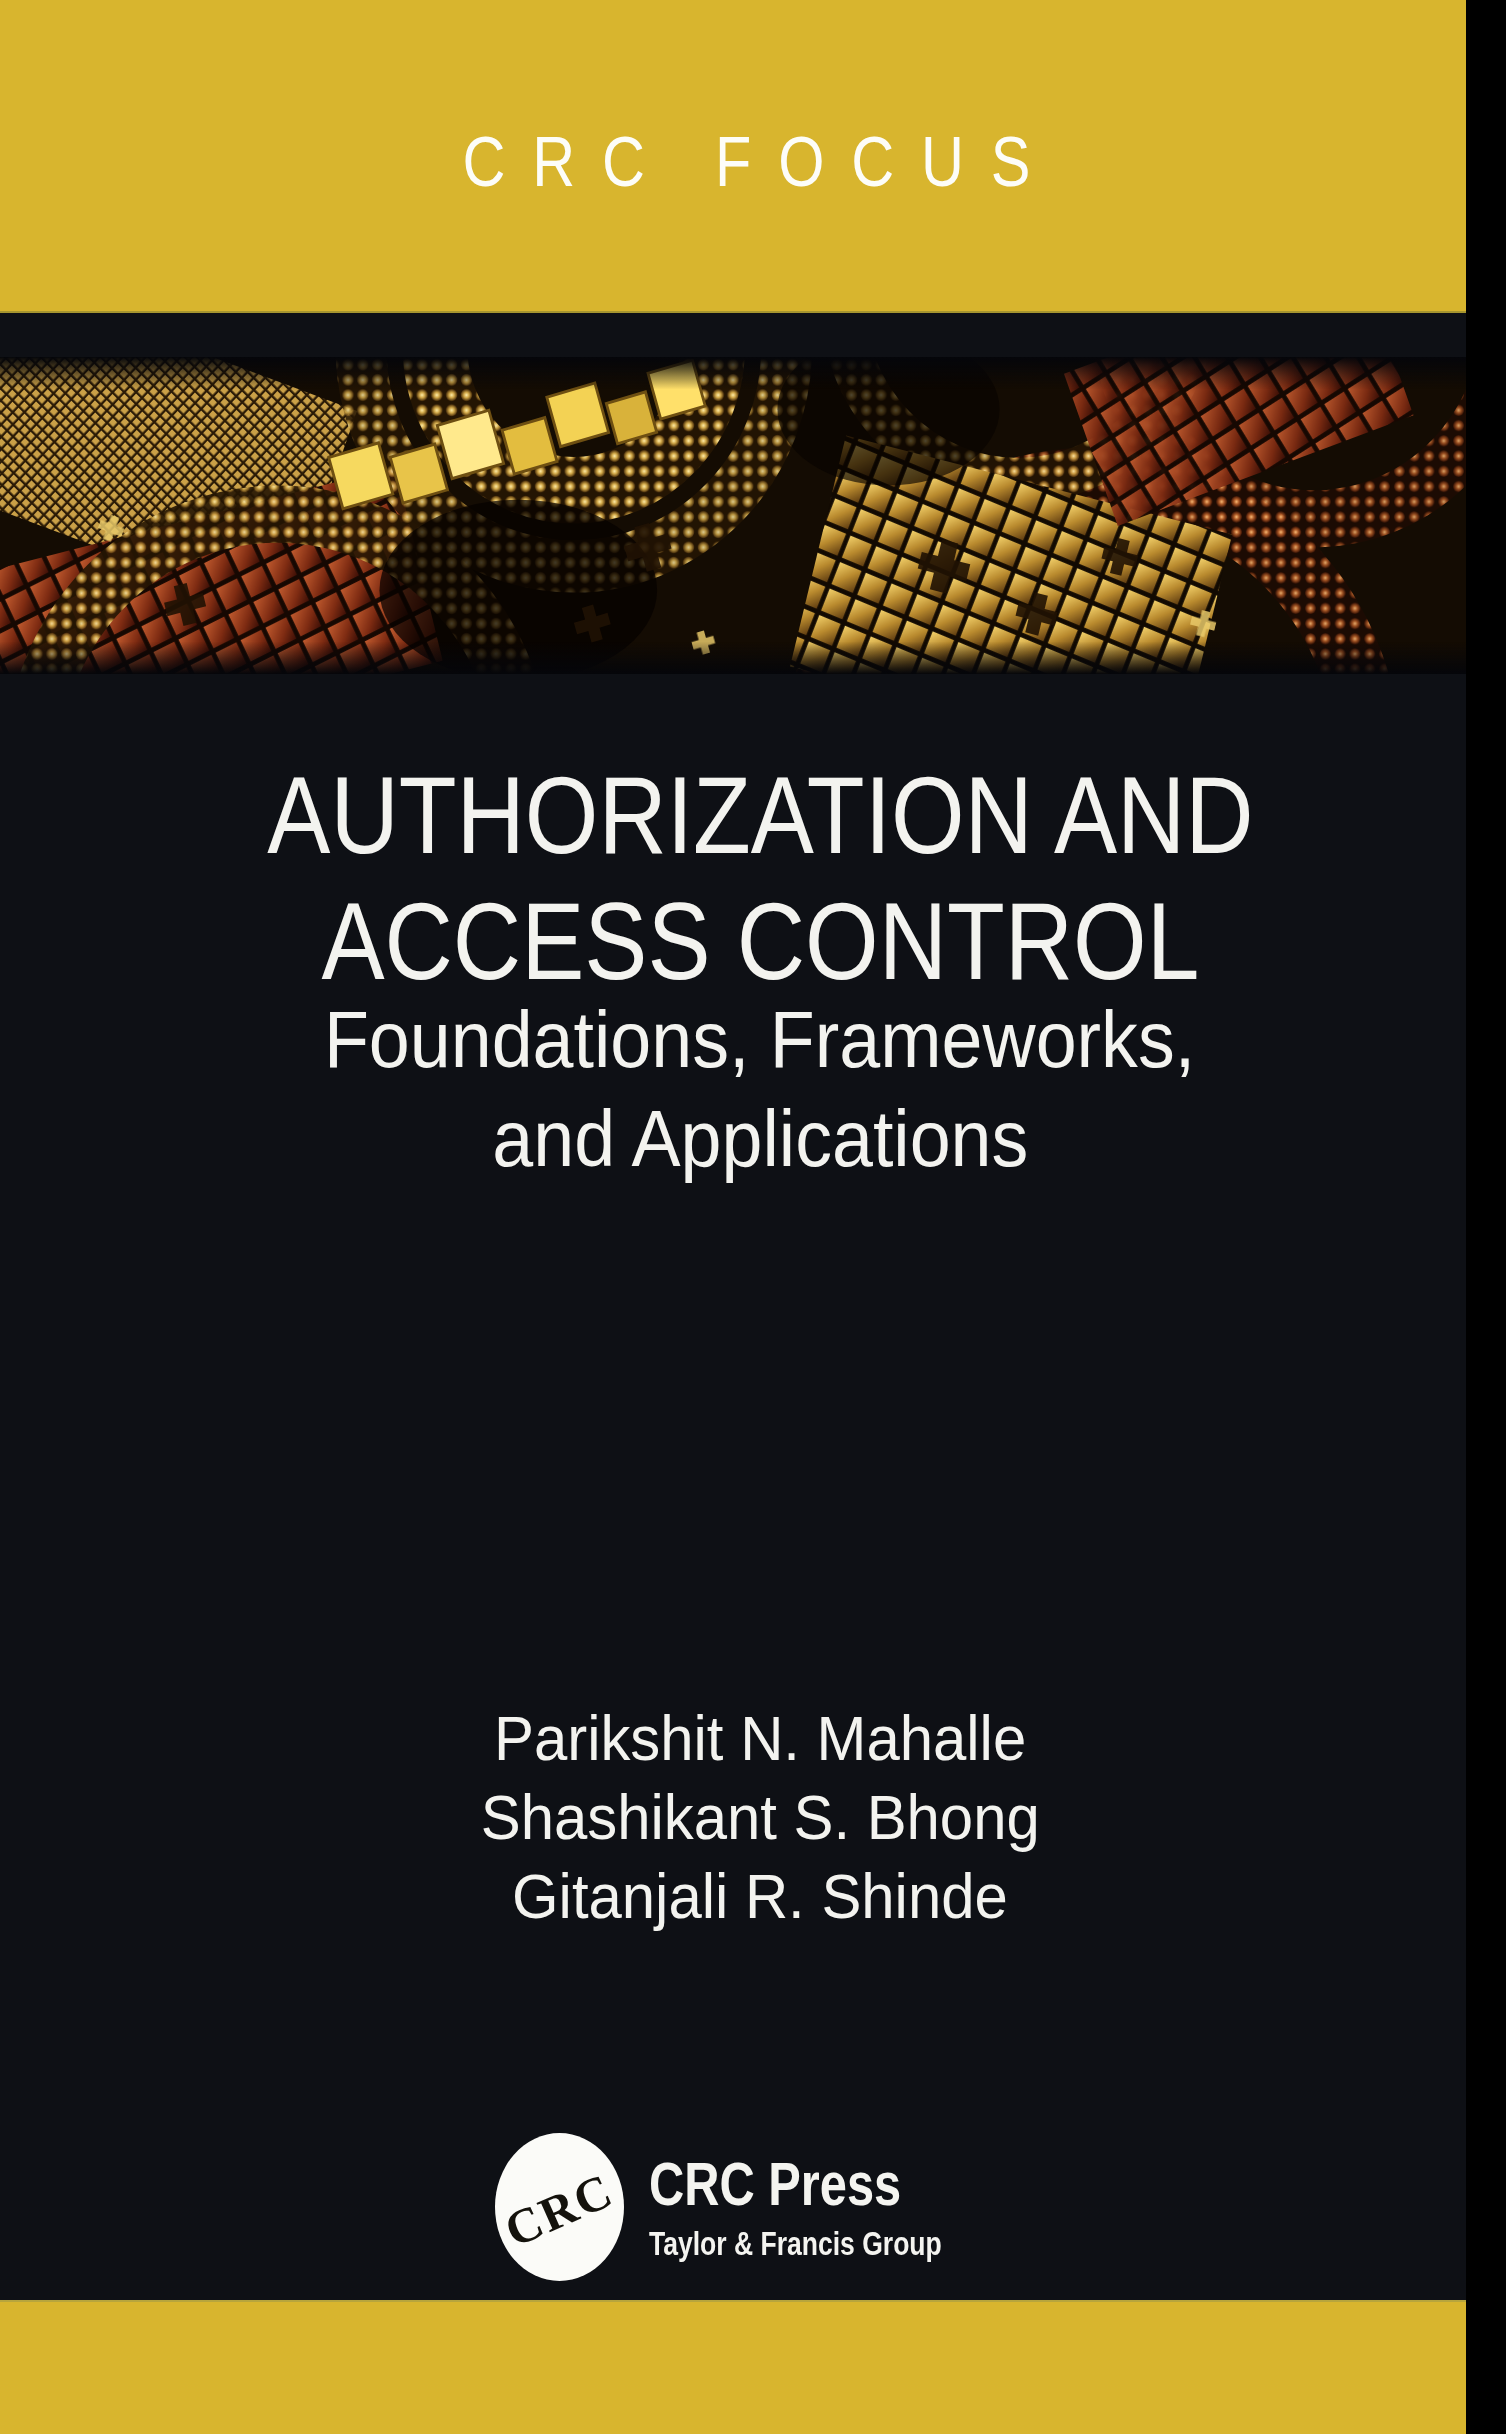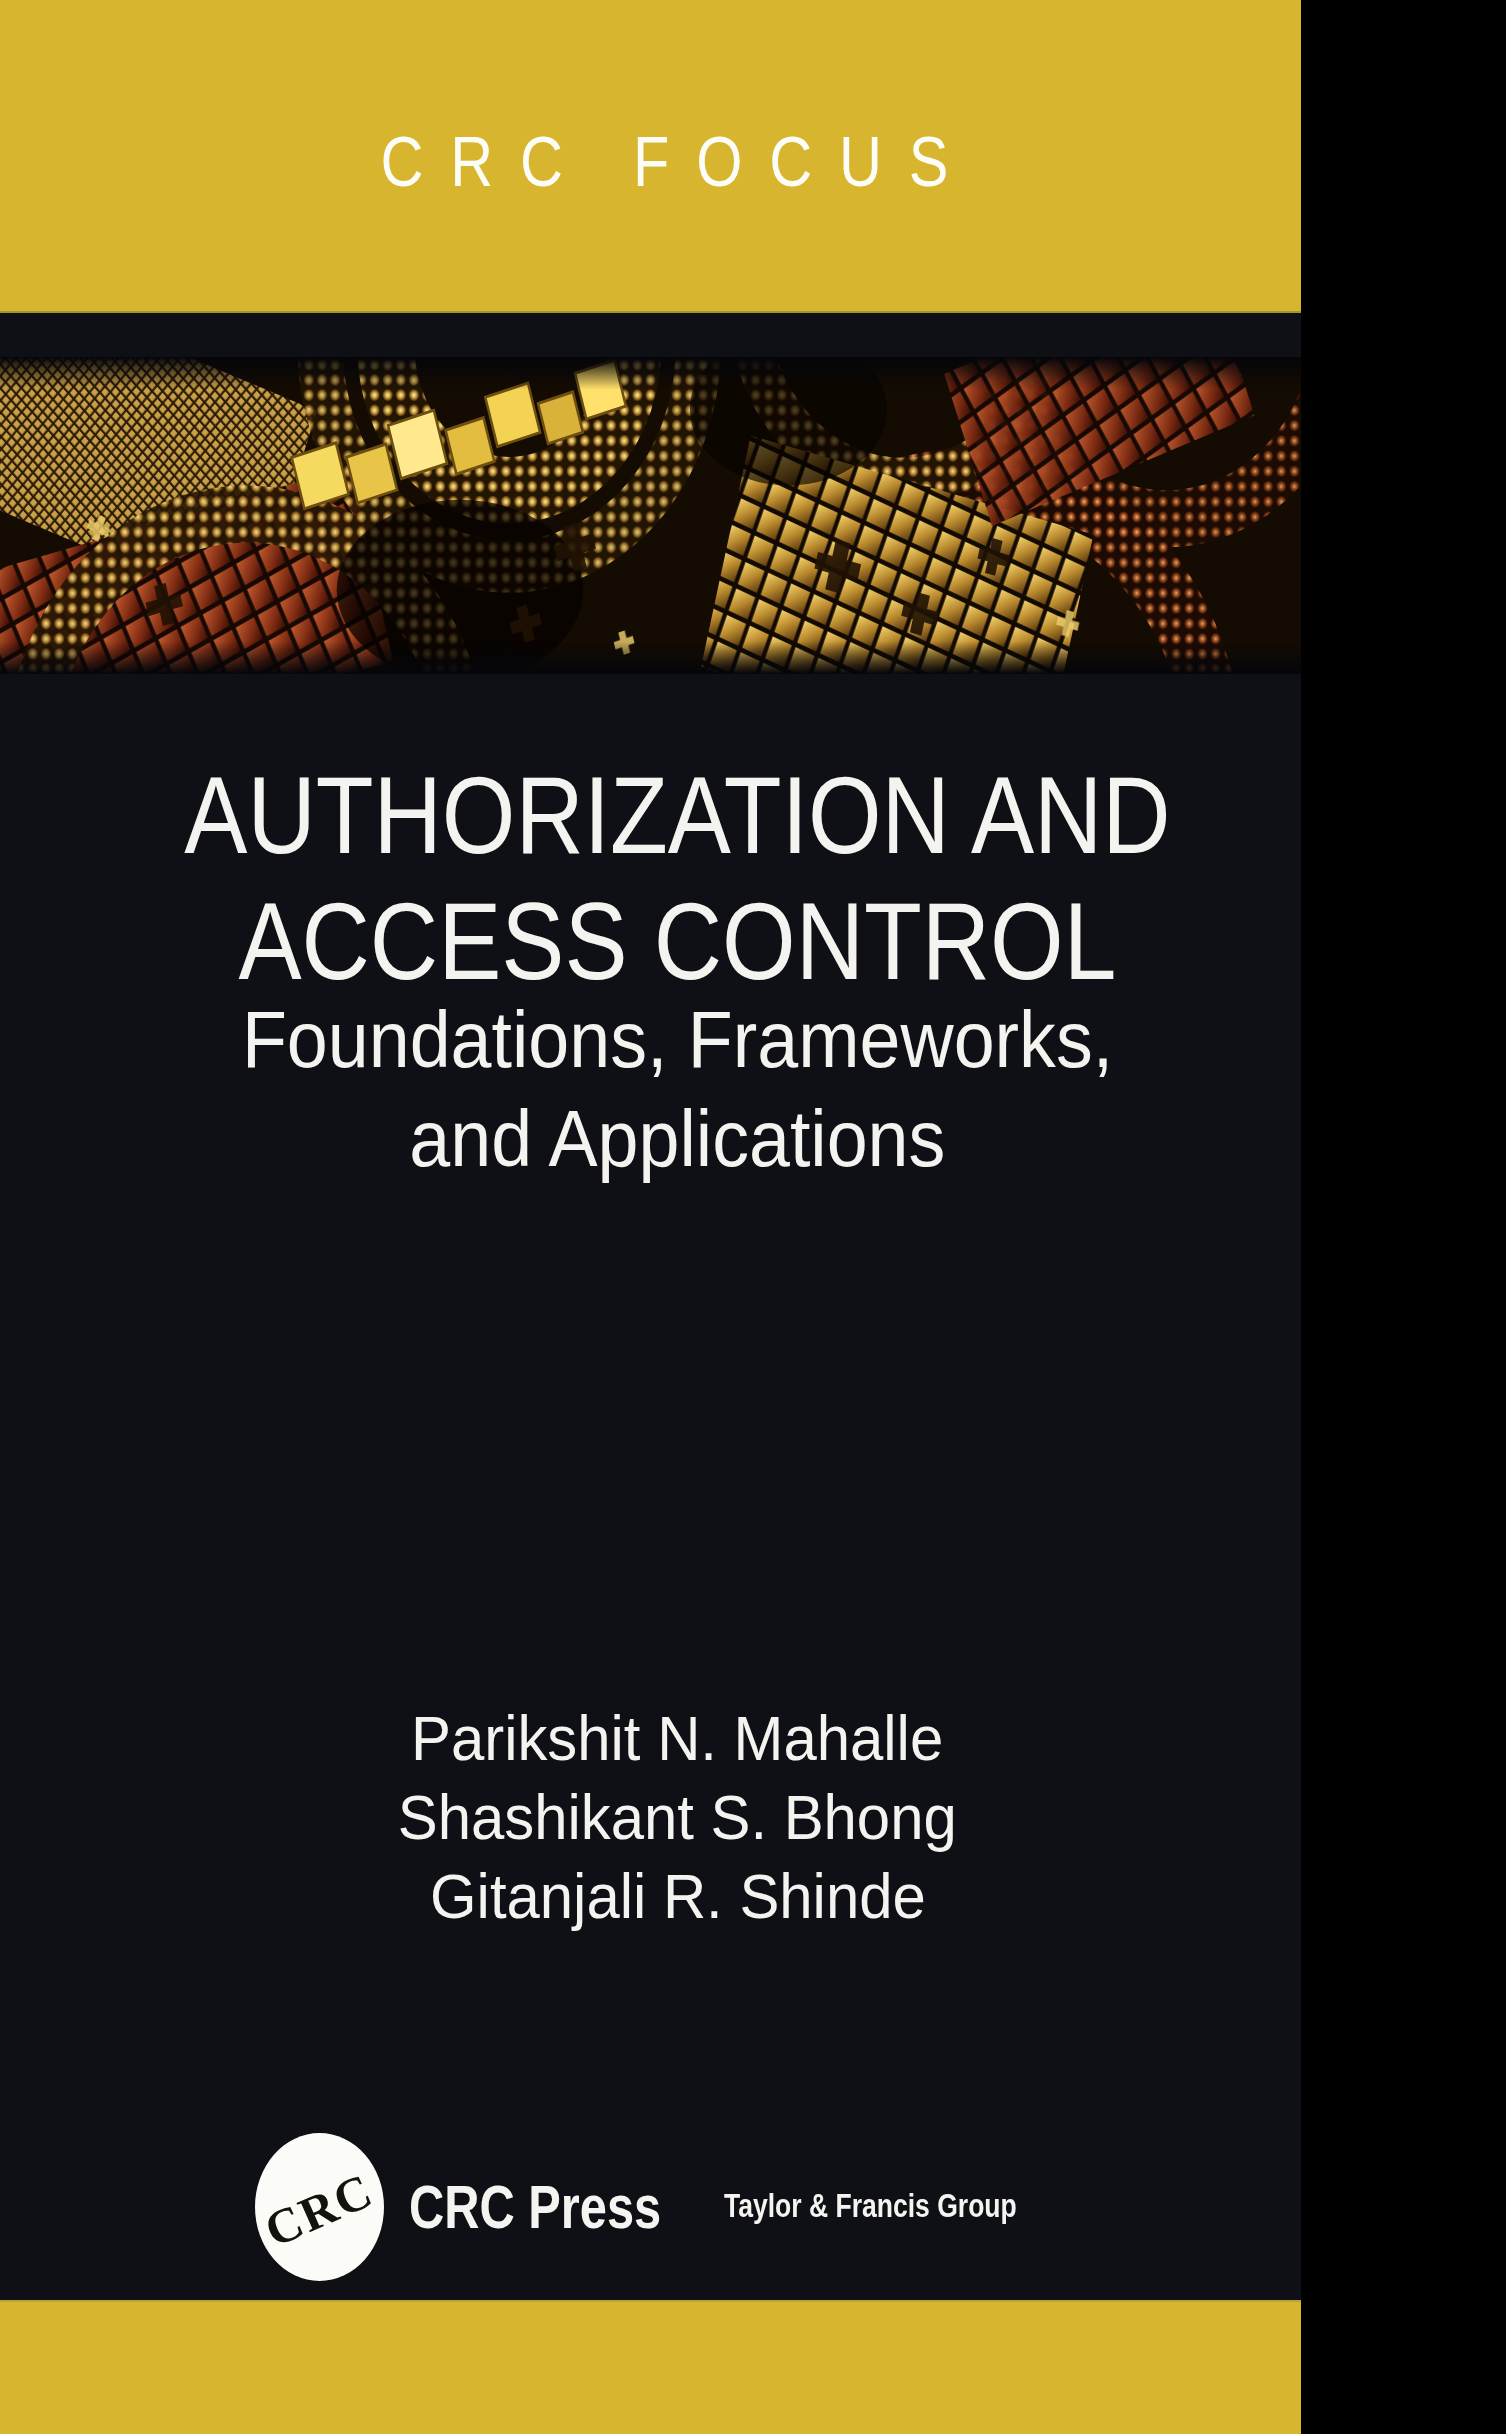--- a/index.html
+++ b/index.html
@@ -1,17 +1,17 @@
 <!DOCTYPE html>
 <html style="--band_yellow: #d8b52e; --background: #0e1015; --text_white: #f3f3ef; --art_gold: #c9a24a; --art_red: #8a2f18;font-size:15px"><head>
 <meta charset="utf-8">
 <style>
   html,body{margin:0;padding:0;}
   body{width:1507px;height:2435px;background:#000;}
-  .page{position:relative;width:1301px;height:2435px;overflow:hidden;
+  .page{position:relative;width:1466px;height:2435px;overflow:hidden;
         background:var(--background,#0e1015);
         font-family:"Liberation Sans","DejaVu Sans",sans-serif;}
 
   
   .band-top{position:absolute;top:0;left:0;width:100%;height:311px;
             background:var(--band_yellow,#d8b52e);
             border-bottom:2.9px solid #a6952f;}
   .band-bottom{position:absolute;top:2300px;left:0;width:100%;height:135px;
             background:var(--band_yellow,#d8b52e);
             border-top:2.9px solid #b7a53c;}
@@ -42,21 +42,21 @@
   .authors .line>span{transform:scaleX(0.95);}
 
   
   .publisher{position:absolute;top:2133px;left:27px;width:100%;
              display:flex;justify-content:center;align-items:center;gap:25px;}
   .badge{width:129px;height:148px;border-radius:50%;background:#fbfbf8;
          display:flex;align-items:center;justify-content:center;flex:0 0 auto;}
   .mono{display:inline-block;transform:rotate(-24deg) translate(-1.9px,1.9px);
         font-family:"Liberation Serif","DejaVu Serif",serif;
         font-weight:bold;font-size:49px;letter-spacing:1.9px;color:#14120c;}
-  .ptext{display:flex;flex-direction:row;align-items:flex-start;}
+  .ptext{display:flex;flex-direction:column;align-items:flex-start;}
   .pname{font-size:61px;font-weight:bold;color:#f4f4f0;line-height:1;
          transform:scaleX(0.8);transform-origin:left center;white-space:nowrap;}
   .pgroup{font-size:34px;font-weight:bold;color:#f4f4f0;line-height:1;margin-top:11.4px;
          transform:scaleX(0.78);transform-origin:left center;white-space:nowrap;}
 </style>
 </head>
 <body>
 
 <div class="page">
 

